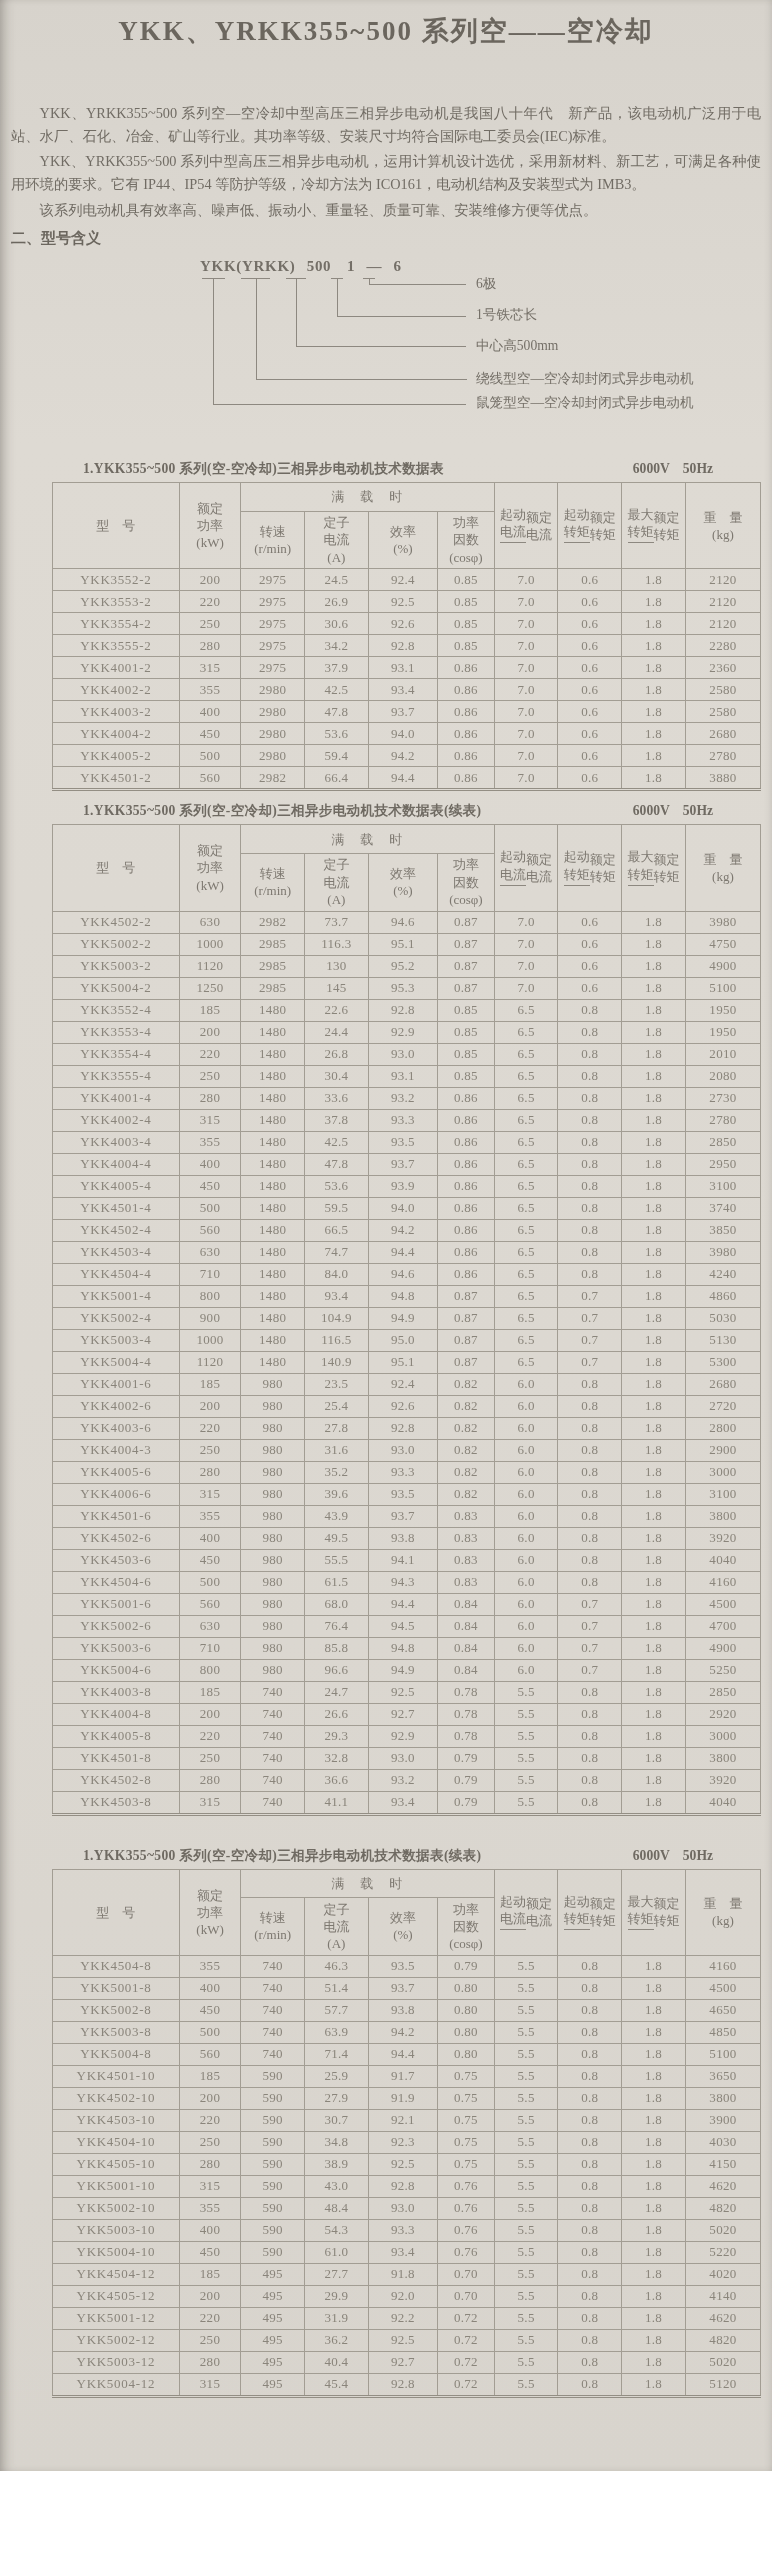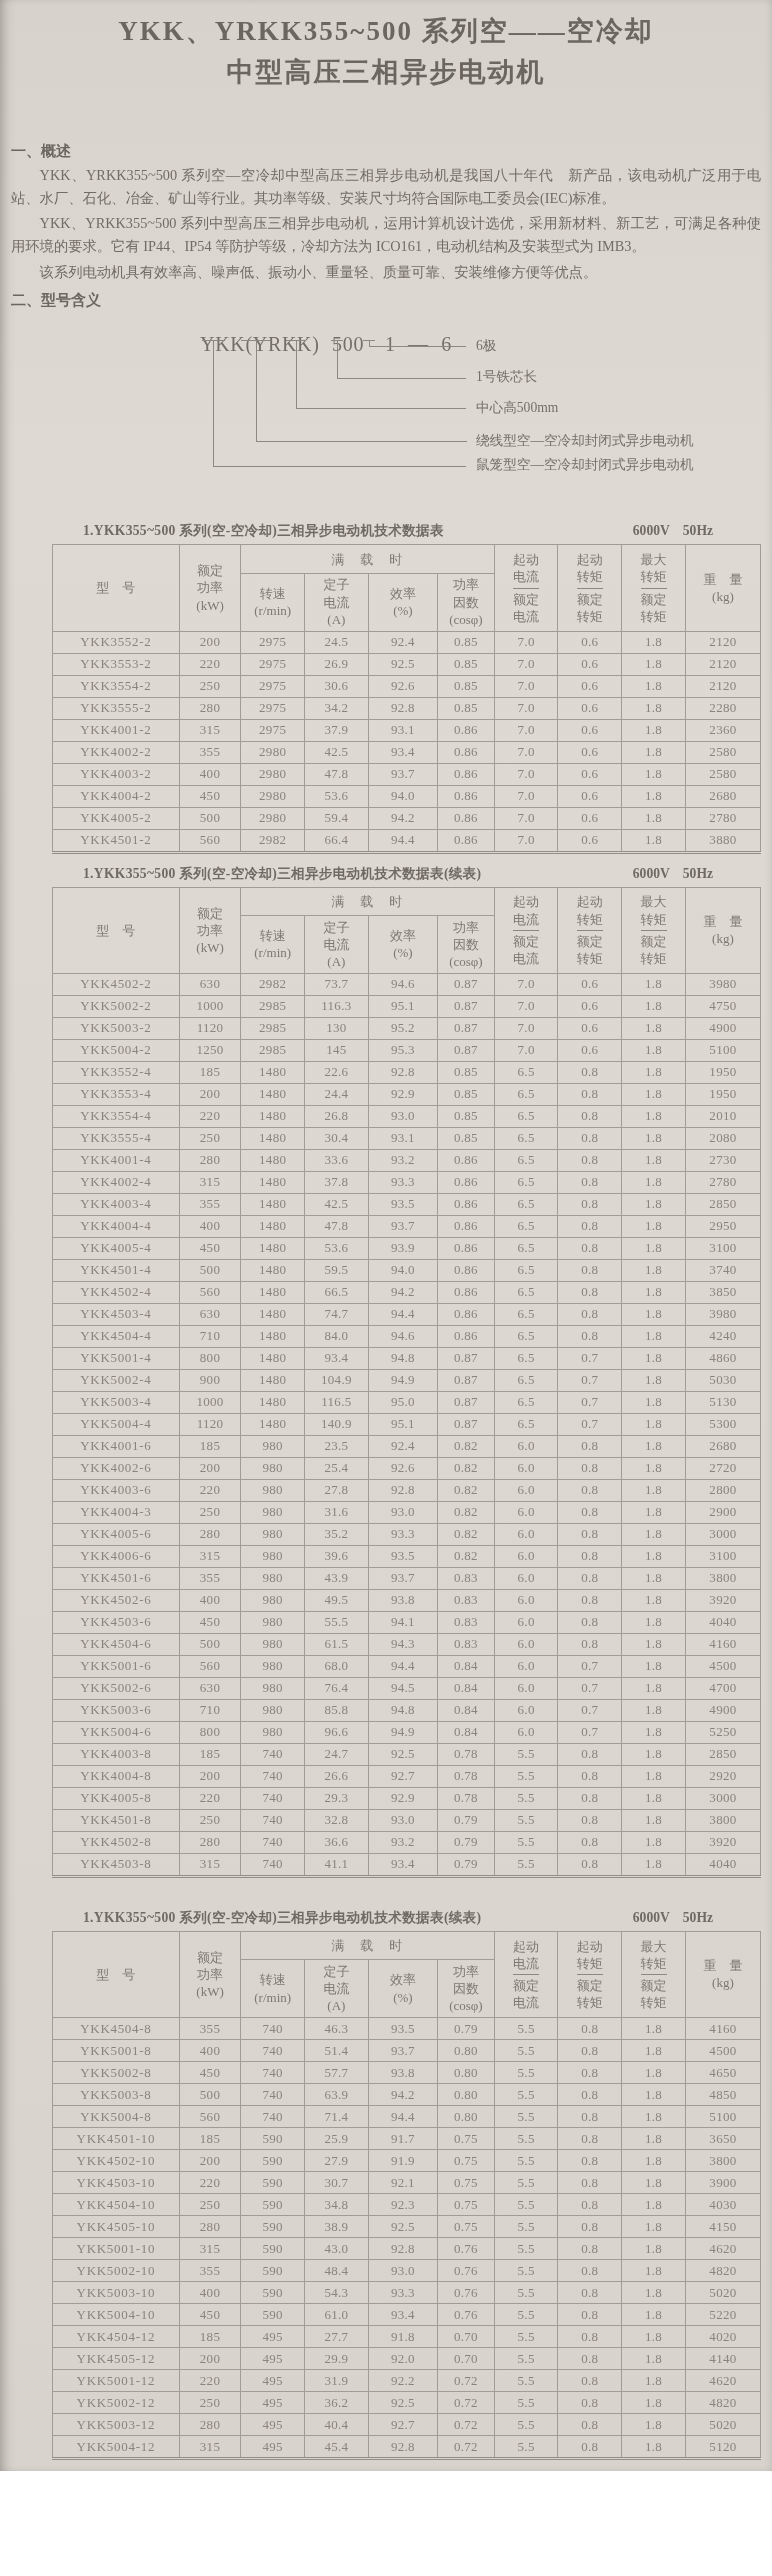--- a/index.html
+++ b/index.html
@@ -12,58 +12,56 @@
   }
   .inner{padding:0 11px;}
   h1{ margin:0;padding-top:11px;text-align:center;font-size:27px;line-height:1.5;
       font-weight:700;color:#6b665e;letter-spacing:2px;}
   .sec-heading{font-size:15px;font-weight:700;color:#6b665e;margin:0;padding:0;}
   #sec1{margin-top:50px;}
   .para{font-size:14.3px;line-height:23px;text-align:justify;margin:2.7px 0 0 0;text-indent:2em;color:#716c64;}
   #sec2{margin-top:6.8px;}
   
   .diagram{position:relative;height:172px;margin-top:9.5px;}
-  .diagram .code{position:absolute;left:189px;top:12px;font-size:20px;letter-spacing:0.7px;color:#746f67;word-spacing:6.8px;}
+  .diagram .code{position:absolute;left:189px;top:0;font-size:15px;letter-spacing:0.7px;color:#746f67;word-spacing:6.8px;font-weight:bold;}
   .vline{position:absolute;width:0;border-left:1px solid #8d8880;}
   .hline{position:absolute;height:0;border-top:1px solid #8d8880;}
   .uline{position:absolute;height:0;border-top:1px solid #8d8880;}
   .callout-label{position:absolute;left:465px;transform:translateY(-55%);font-size:13.6px;color:#746f67;white-space:nowrap;}
   #sec3{margin-top:31px;}
   
   .tblock{margin-top:11px;padding-left:41px;}
   .tblock.gap-large{margin-top:31px;}
   .tcaption{display:flex;align-items:baseline;font-size:13.6px;color:#6f6a62;padding:0 48px 4.1px 31px;}
   .tcaption .cap{flex:1 1 auto;font-weight:600;letter-spacing:0.3px;}
   .tcaption .vf{flex:0 0 auto;display:flex;gap:13px;font-weight:600;}
   table{width:100%;border-collapse:collapse;table-layout:fixed;}
   th,td{border:1px solid #a29d93;text-align:center;vertical-align:middle;color:#8a857b;}
   table{border:1.4px solid #938e84;border-bottom:3.4px double #938e84;}
   th{font-size:13px;font-weight:400;color:#7d7870;line-height:1.32;padding:2.7px 1.4px;}
   thead tr.group-row th{height:24.5px;padding:1.4px;}
   .hdr{white-space:pre-line;display:inline-block;}
   .full-load{letter-spacing:1.4px;}
-  .ratio{display:inline-flex;flex-direction:column;align-items:center;}
+  .ratio{display:inline-flex;flex-direction:row;align-items:center;}
   .ratio .rt{white-space:pre-line;border-bottom:1px solid #8d8880;padding-bottom:2px;margin-bottom:2px;}
   .ratio .rb{white-space:pre-line;}
   td{font-size:13px;height:21px;padding:0 1.4px;letter-spacing:0.3px;}
   tbody td:first-child{letter-spacing:0.7px;}
 </style>
 </head>
 <body>
 
 <div class="page">
   <div class="inner">
 
     <h1>
       <span>YKK、YRKK355~500 系列空——空冷却</span><br>
-      <span>中型高压三相异步电动机</span>
     </h1>
 
     <div id="sec1">
-      <p class="sec-heading">一、概述</p>
       <p class="para">YKK、YRKK355~500 系列空—空冷却中型高压三相异步电动机是我国八十年代　新产品，该电动机广泛用于电站、水厂、石化、冶金、矿山等行业。其功率等级、安装尺寸均符合国际电工委员会(IEC)标准。</p>
       <p class="para">YKK、YRKK355~500 系列中型高压三相异步电动机，运用计算机设计选优，采用新材料、新工艺，可满足各种使用环境的要求。它有 IP44、IP54 等防护等级，冷却方法为 ICO161，电动机结构及安装型式为 IMB3。</p>
       <p class="para">该系列电动机具有效率高、噪声低、振动小、重量轻、质量可靠、安装维修方便等优点。</p>
     </div>
 
     <div id="sec2">
       <p class="sec-heading">二、型号含义</p>
 
       <div class="diagram">
         <span class="code">YKK(YRKK) 500　1 — 6</span>

